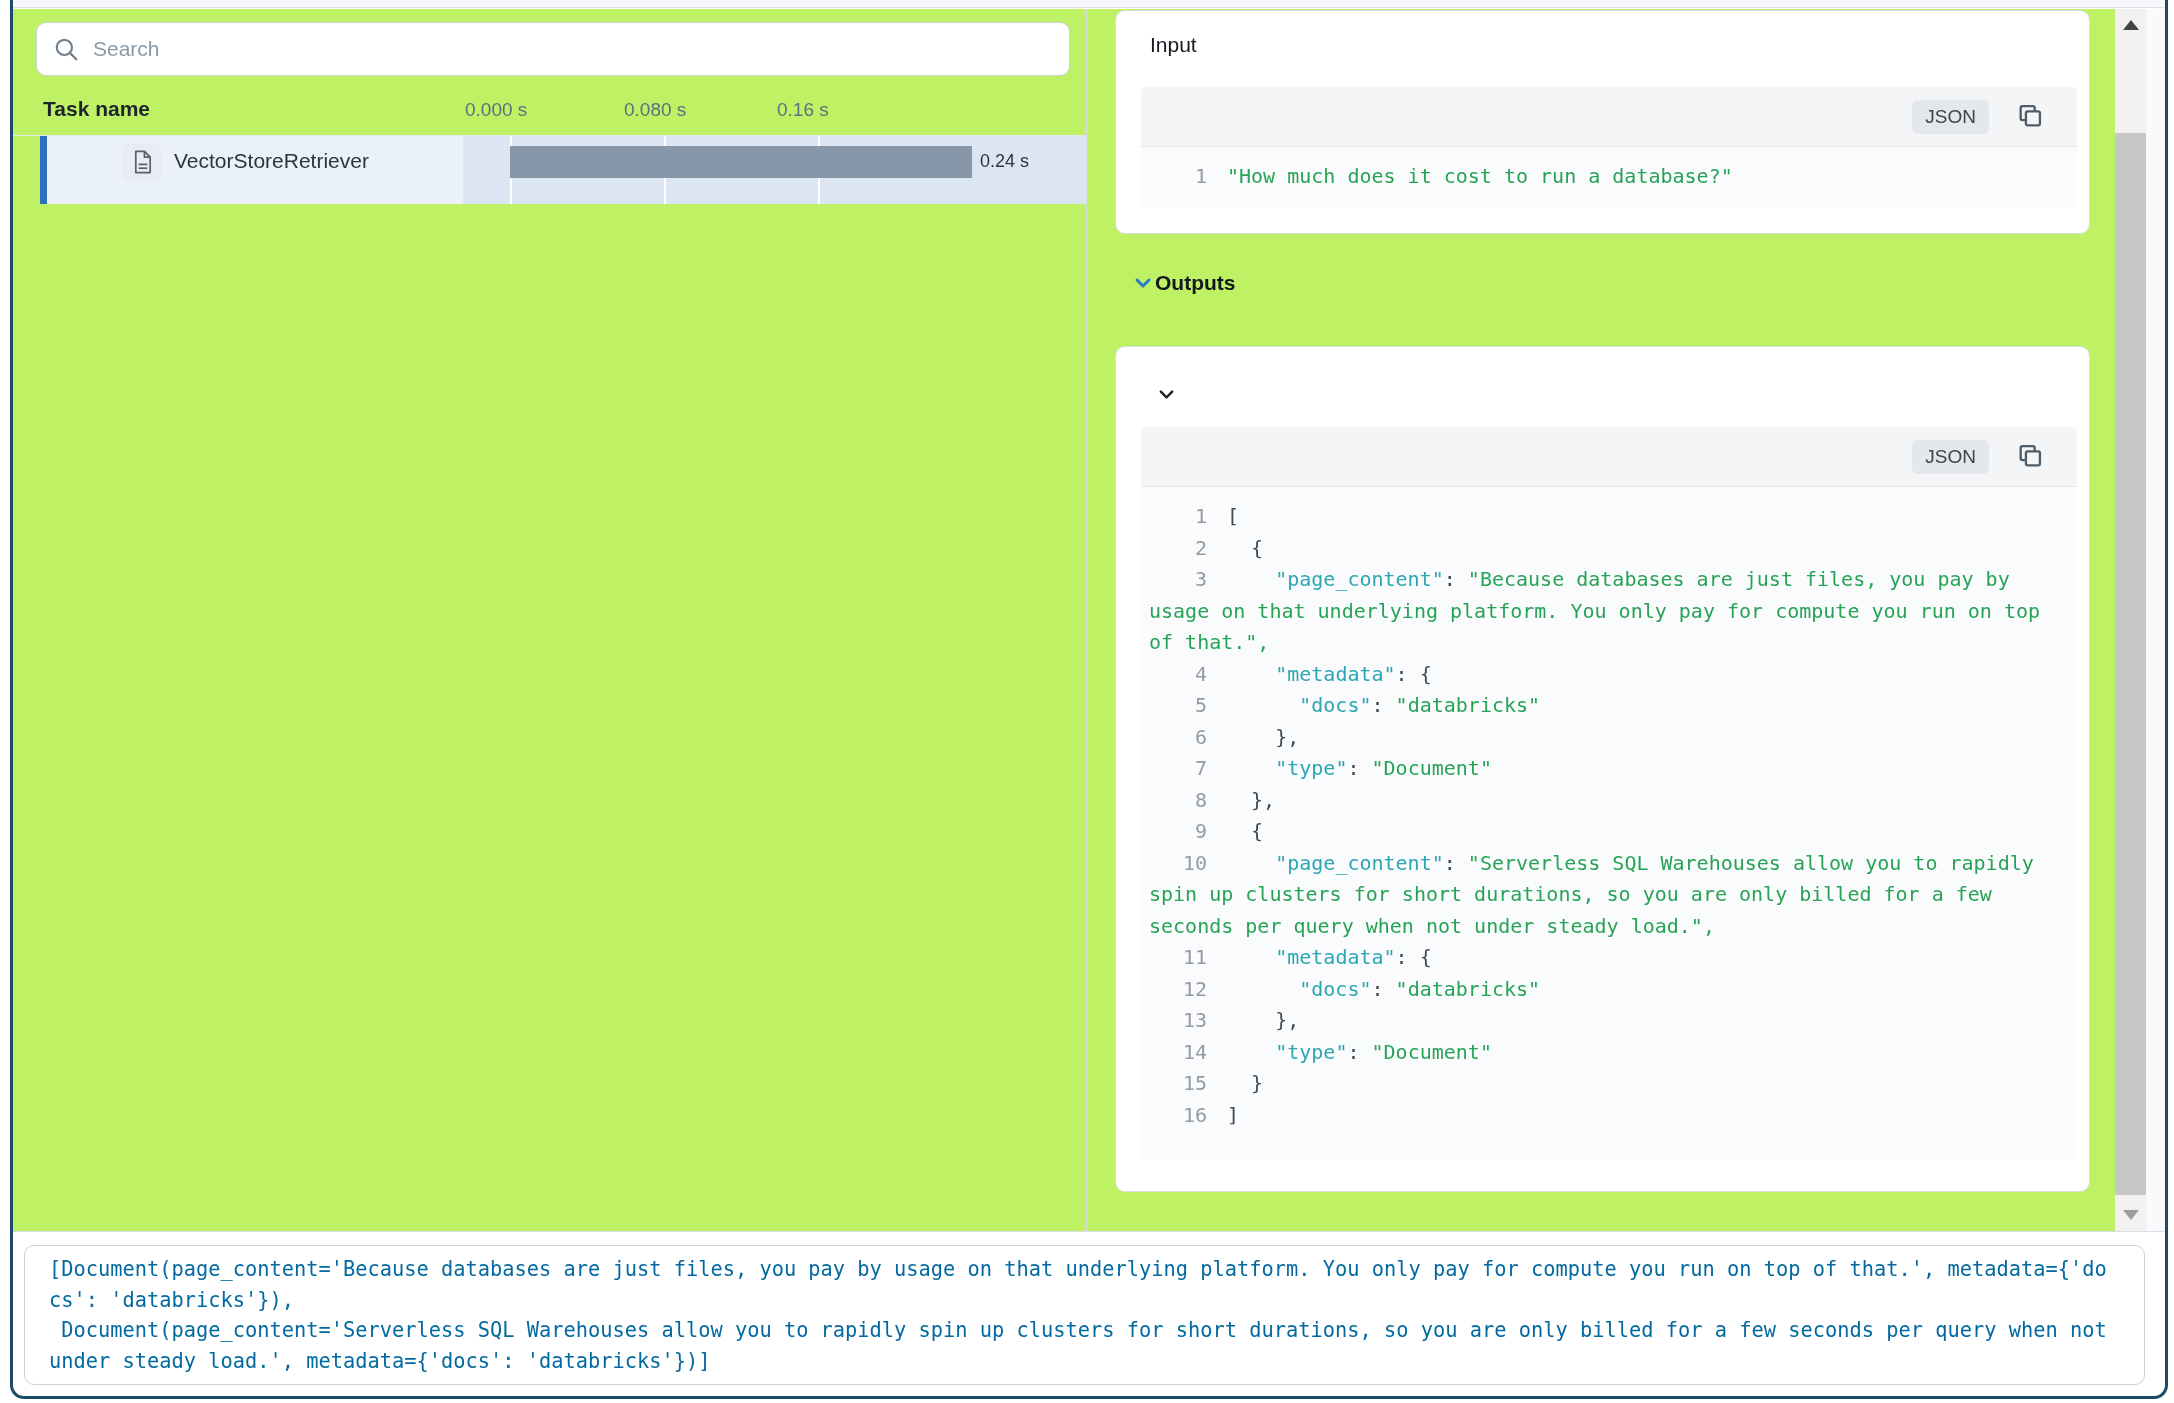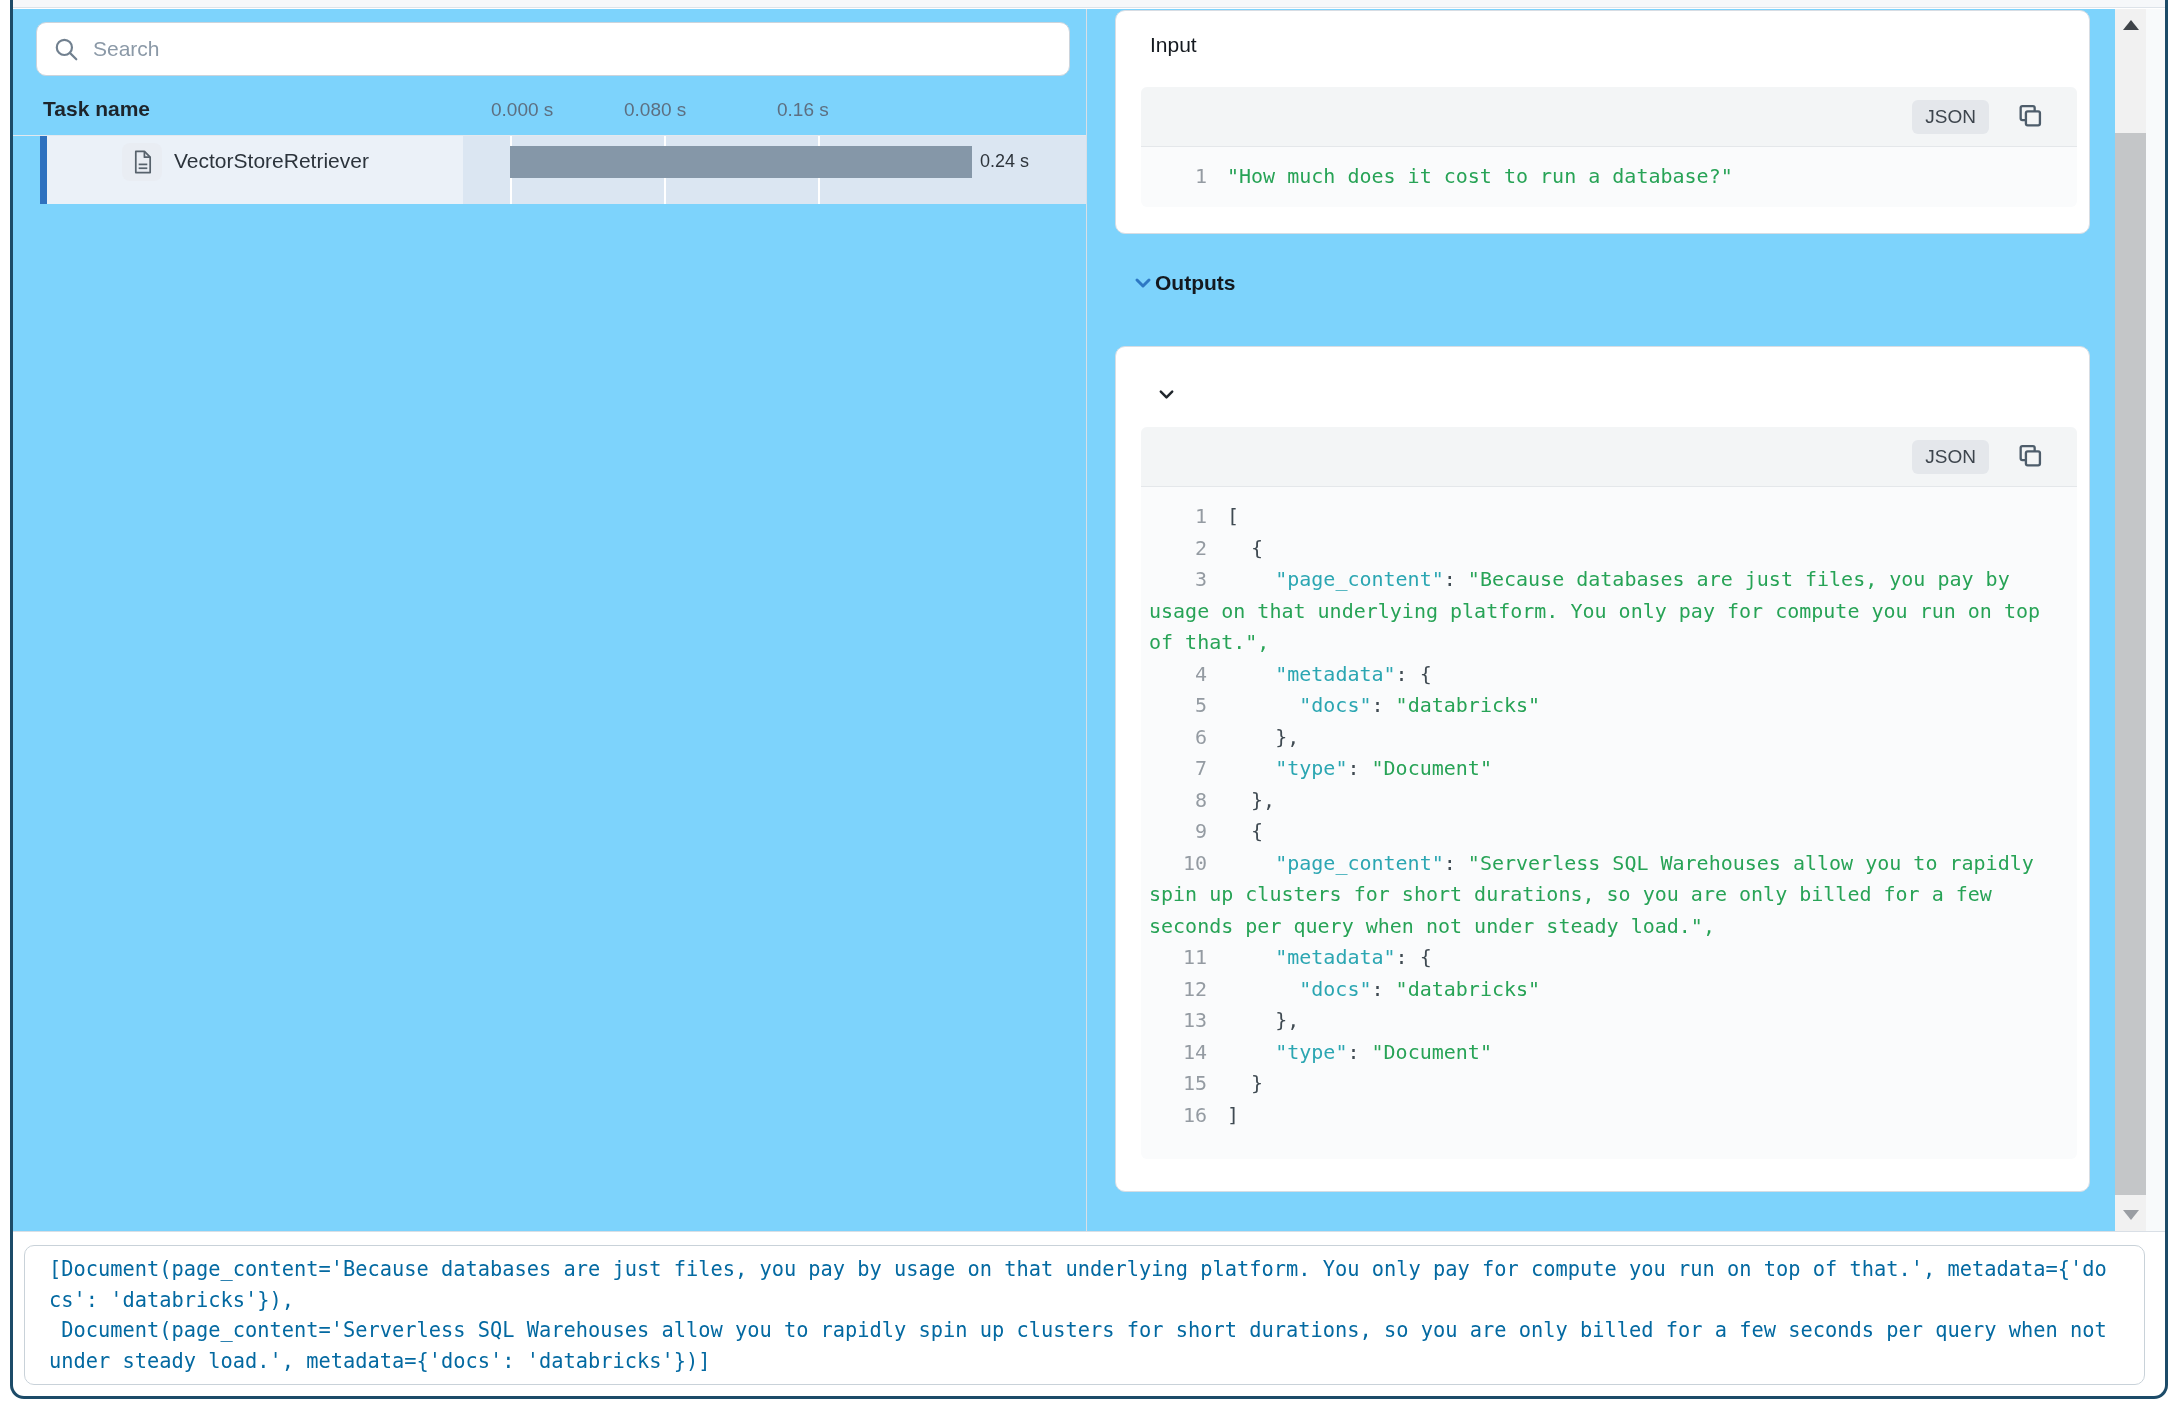--- a/index.html
+++ b/index.html
@@ -7,34 +7,34 @@
   .screen {
     position:relative; width:2174px; height:1403px; overflow:hidden;
     background:#fff; font-family:"Liberation Sans", sans-serif;
   }
   .app {
     position:absolute; left:10px; top:0; right:6px; bottom:4px;
     border:3px solid #1c4b68; border-top:none;
     border-radius:0 0 14px 14px; background:#fff; overflow:hidden;
   }
   .top-strip { position:absolute; left:0; right:0; top:0; height:8px; background:#f6f8fa; border-bottom:1px solid #dde3e9; }
-  .panes { position:absolute; left:0; right:0; top:9px; height:1223px; background:#7dd3fc; border-bottom:1px solid #d9dfe6; }
+  .panes { position:absolute; left:0; right:0; top:9px; height:1223px; background:#bef264; border-bottom:1px solid #d9dfe6; }
 
   
   .left-pane { position:absolute; left:0; top:0; bottom:0; width:1073px; }
   .v-divider { position:absolute; left:1073px; top:0; bottom:0; width:1px; background:#d9dfe6; }
   .search-box { position:absolute; left:23px; top:13px; width:1034px; height:54px;
     border:1px solid #ccd4dc; border-radius:10px; background:#fff;
     display:flex; align-items:center; gap:14px; padding:0 16px; }
   .search-box input { border:none; outline:none; flex:1; font-size:21px; color:#33404d; font-family:inherit; background:transparent; }
   .search-box input::placeholder { color:#8b99a7; }
   .task-header { position:absolute; left:0; right:0; top:77px; height:50px; border-bottom:1px solid #e3e8ee; }
   .task-header .title { position:absolute; left:30px; top:11px; font-size:21px; font-weight:700; color:#1d242b; }
   .tick { position:absolute; top:13px; font-size:19px; color:#5d6f81; }
-  .tick-0 { left:478px;text-align:center; } .tick-1 { left:611px; } .tick-2 { left:764px; }
+  .tick-0 { left:452px;text-align:center; } .tick-1 { left:611px; } .tick-2 { left:764px; }
 
   .task-row { position:absolute; left:16px; right:0; top:127px; height:68px; cursor:pointer; }
   .row-accent { position:absolute; left:11px; top:0; bottom:0; width:7px; background:#2e71bf; }
   .row-left-bg { position:absolute; left:18px; width:416px; top:0; bottom:0; background:#ebf1f8; }
   .row-right-bg { position:absolute; left:434px; right:0; top:0; bottom:0; background:#dbe6f2; }
   .gridline { position:absolute; top:0; bottom:0; width:2px; background:#fff; }
   .gl-0 { left:47px; } .gl-1 { left:201px; } .gl-2 { left:355px; }
   .icon-box { position:absolute; left:93px; top:7px; width:40px; height:38px; background:#e9edf3; border-radius:8px;
     display:flex; align-items:center; justify-content:center; }
   .row-label { position:absolute; left:145px; top:13px; font-size:21px; color:#2c343c; }

